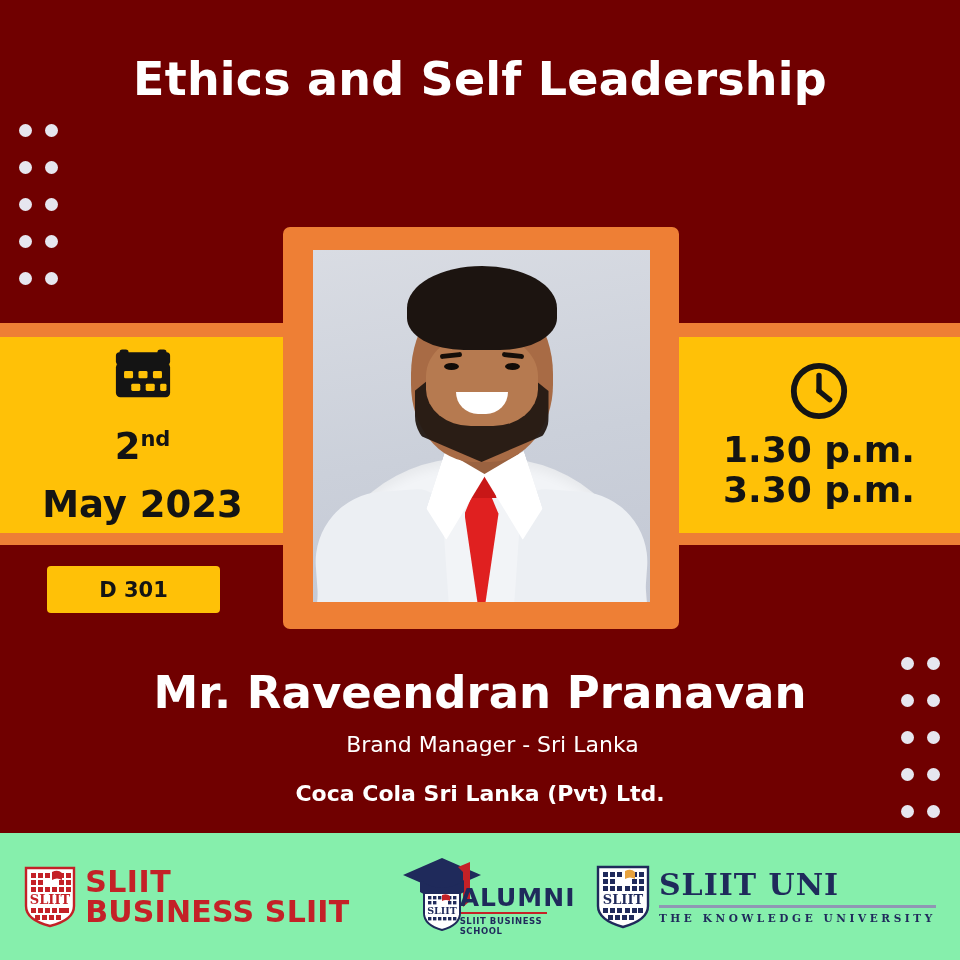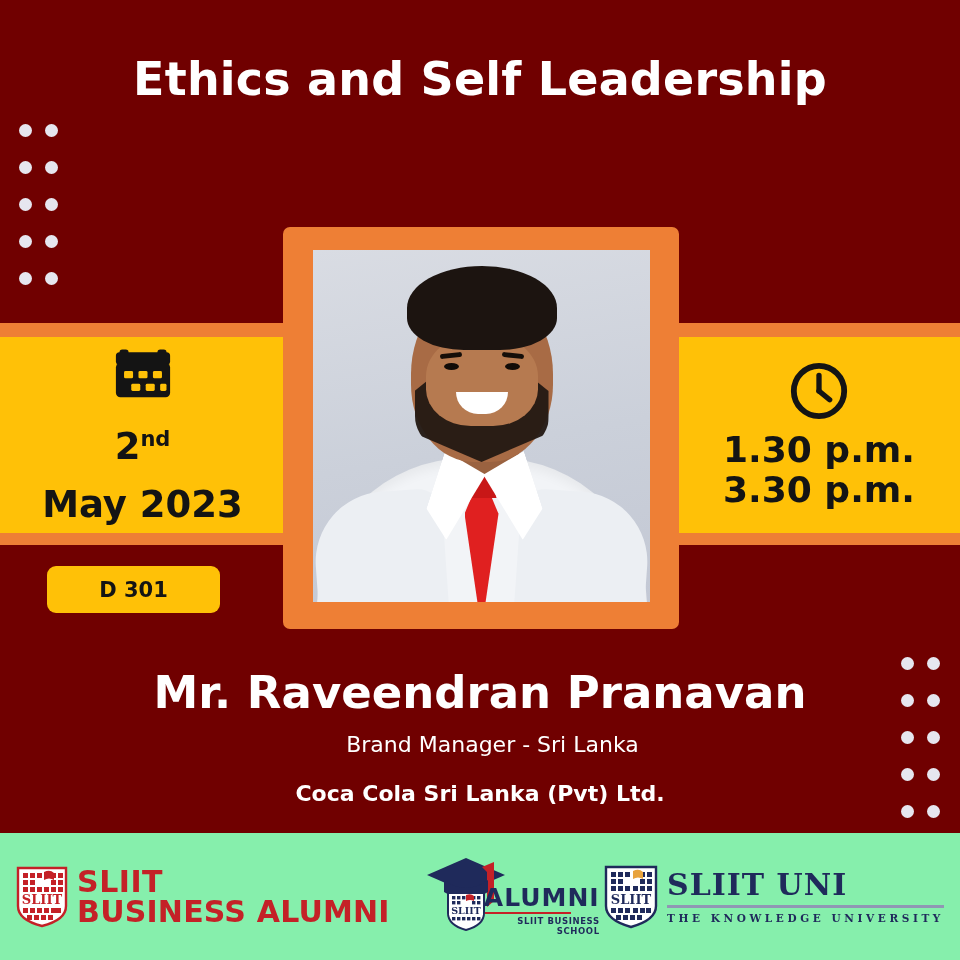--- a/index.html
+++ b/index.html
@@ -91,21 +91,21 @@
     font-family:"DejaVu Sans", sans-serif;
     white-space:nowrap;
   }
 
   
   .venue{
     position:absolute;
     left:47px;top:566px;
     width:173px;height:47px;
     background:#FFC107;
-    border-radius:9px;
+    border-radius:4px;
     display:flex;align-items:center;justify-content:center;
     color:#141414;
     font-size:21px;font-weight:700;
     font-family:"DejaVu Sans", sans-serif;
     z-index:5;
   }
 
   
   .photo-frame{
     position:absolute;
@@ -243,21 +243,21 @@
   .bs-l1{
     font-family:"DejaVu Sans", sans-serif;
     font-size:30px;font-weight:700;color:#C42127;letter-spacing:.5px;
   }
   .bs-l2{
     font-family:"DejaVu Sans", sans-serif;
     font-size:30px;font-weight:700;color:#C42127;letter-spacing:.2px;
   }
 
   .alum-wrap{position:relative;width:150px;height:96px;}
-  .alum-text{position:absolute;left:62px;top:36px;text-align:right;}
+  .alum-text{position:absolute;left:62px;top:36px;}
   .alum-l1{
     font-family:"DejaVu Sans", sans-serif;
     font-size:25px;font-weight:700;color:#1F2A5B;letter-spacing:1px;line-height:1;
   }
   .alum-rule{height:2px;background:#C42127;margin:2px 0 2px 1px;width:86px;}
   .alum-l2{
     font-family:"DejaVu Sans", sans-serif;
     font-size:8.5px;font-weight:700;color:#1F2A5B;letter-spacing:.6px;
   }
 
@@ -399,21 +399,21 @@
             <rect x="18" y="49" width="5" height="5"></rect>
           <rect x="25" y="49" width="5" height="5"></rect>
             <rect x="32" y="49" width="5" height="5"></rect>
         </g>
         <path d="M28 6 q6 -3 10 1 v7 q-5 -3 -10 0 z" fill="#C42127"></path>
         <rect x="4" y="28" width="44" height="12" fill="#FFFFFF"></rect>
         <text x="26" y="38" font-family="DejaVu Serif, serif" font-size="13" font-weight="700" fill="#C42127" text-anchor="middle">SLIIT</text>
       </svg>
       <div class="bs-text">
         <div class="bs-l1">SLIIT</div>
-        <div class="bs-l2">BUSINESS ALUMNI</div>
+        <div class="bs-l2">BUSINESS SLIIT</div>
       </div>
     </div>
 
     <div class="logo alum-wrap">
       <svg width="150" height="96" viewBox="0 0 150 96">
         <path d="M5 26 L44 9 L83 26 L44 43 Z" fill="#1F2A5B"></path>
         <path d="M60 18 L72 13 L72 52 L65 58 L65 23 Z" fill="#C42127"></path>
         <path d="M22 31 q22 16 44 0 v12 q-22 14 -44 0 Z" fill="#1F2A5B"></path>
         <path d="M26 44 H62 V64 Q62 76 44 81 Q26 76 26 64 Z" fill="#FFFFFF" stroke="#1F2A5B" stroke-width="2"></path>
         <g fill="#1F2A5B">

